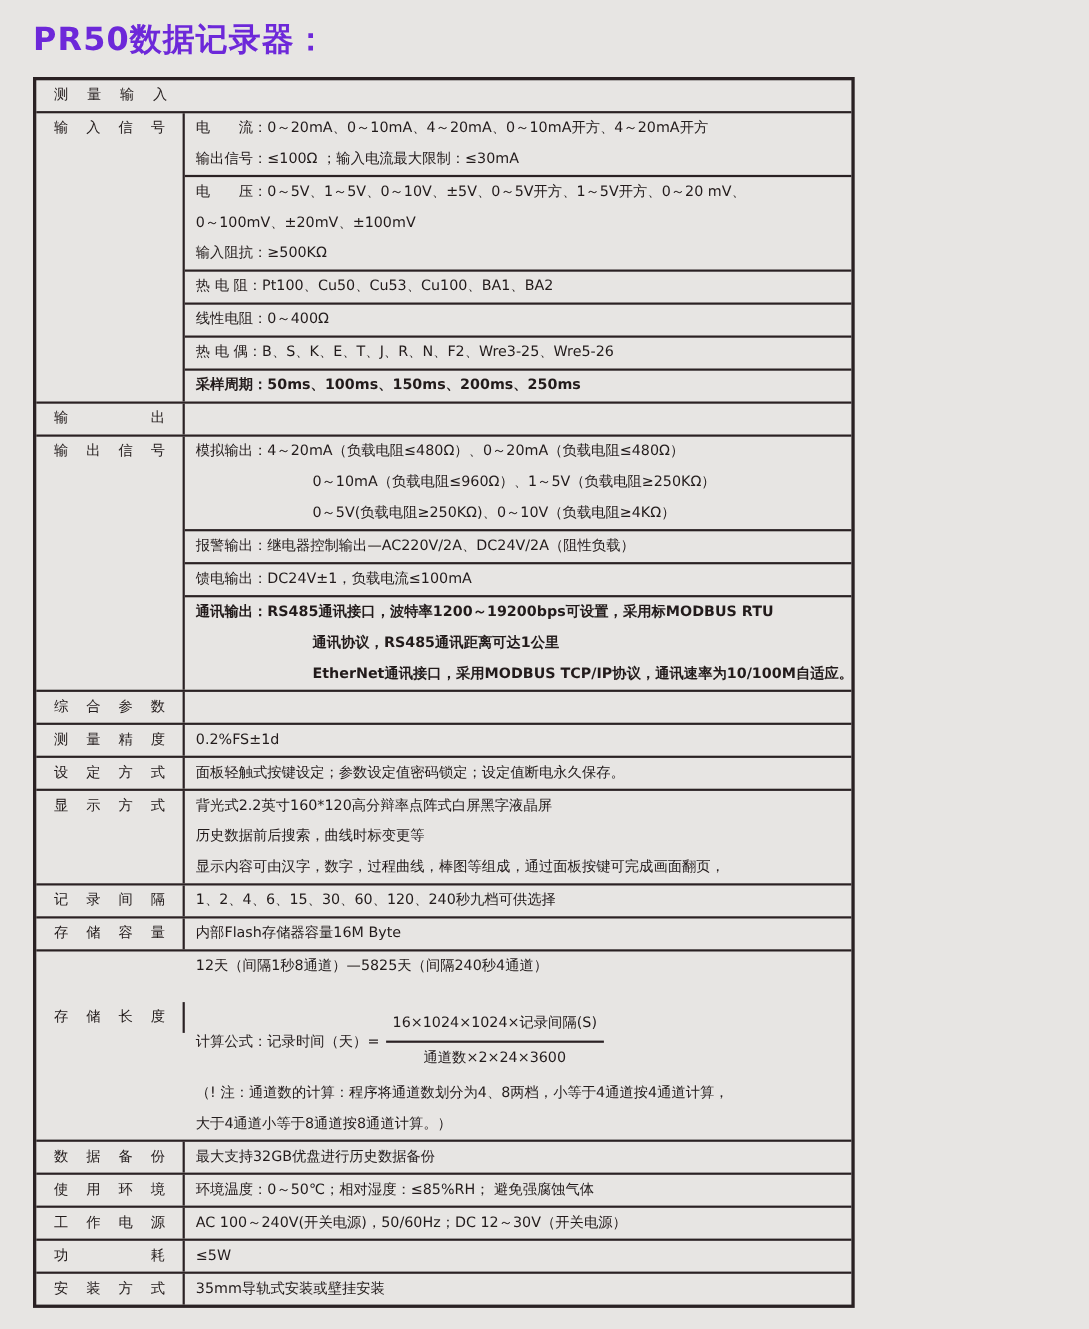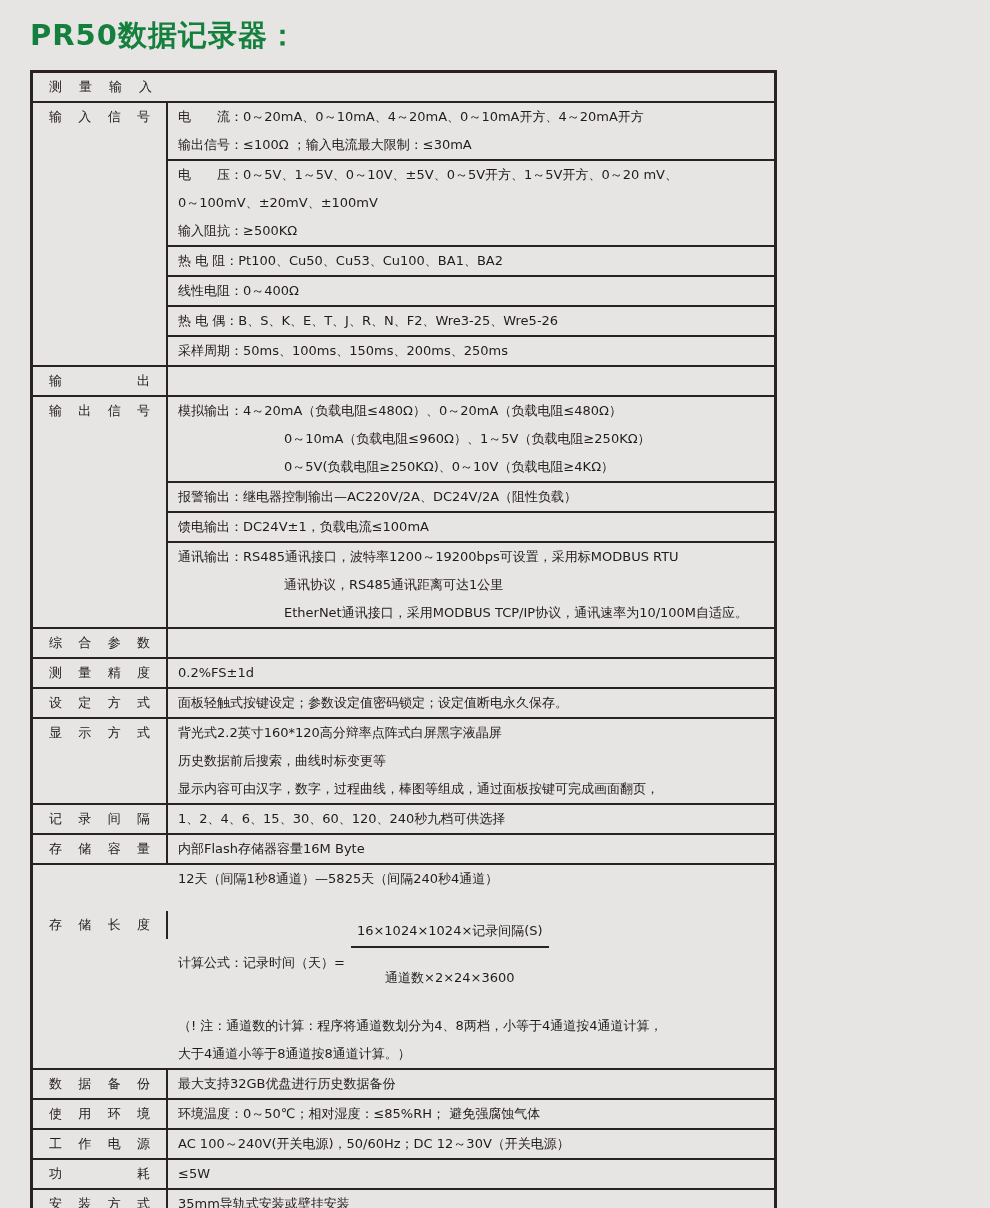--- a/index.html
+++ b/index.html
@@ -7,21 +7,21 @@
     width:990px;height:1208px;
     background:#e7e5e3;
     font-family:"DejaVu Sans",sans-serif;
     color:#221b1b;
     position:relative;
     -webkit-font-smoothing:antialiased;
   }
   .page-title{
     position:absolute;left:30px;top:16px;
     font-size:29px;font-weight:700;letter-spacing:1px;
-    color:#15803d;
+    color:#6d28d9;
   }
   .spec-table{
     position:absolute;left:30px;top:70px;
     width:747px;
     border:3px solid #2a2123;
     box-sizing:border-box;
     font-size:13px;
     background:#e7e5e3;
   }
   .row{display:flex;border-bottom:2px solid #2a2123;}
@@ -30,30 +30,30 @@
     width:135px;min-width:135px;box-sizing:border-box;
     padding:0 16px;
     line-height:28px;
     text-align:justify;text-align-last:justify;
     align-self:stretch;
   }
   .label-top{align-self:flex-start;margin-top:46px;}
   .with-divider .label{border-right:2px solid #2a2123;}
   .content{flex:1;display:flex;flex-direction:column;min-width:0;}
   .subcell{border-bottom:2px solid #2a2123;}
-  .subcell:last-child{border-bottom:none;}
+  .subcell:last-child{border-bottom:none;font-weight:bold;}
   .line{line-height:28px;padding-left:10px;white-space:nowrap;}
   .line.cont{padding-left:116px;}
   .section .label{border-right:none;}
   .empty-cell{flex:1;}
   .spacer{height:22px;}
   .formula-line{display:flex;align-items:center;padding-left:10px;line-height:normal;margin:2px 0 4px 0;}
   .fraction{display:inline-block;text-align:center;margin-left:6px;}
   .fraction .num{display:block;border-bottom:2px solid #2a2123;padding:2px 6px 3px 6px;line-height:24px;}
-  .fraction .den{display:block;padding:18px 6px;line-height:24px;}
+  .fraction .den{display:block;padding:2px 6px;line-height:24px;}
 </style>
 </head>
 <body>
 
 <div class="page-title">PR50数据记录器：</div>
 
 <div class="spec-table">
 
   <div class="row section">
     <div class="label">测量输入</div>

